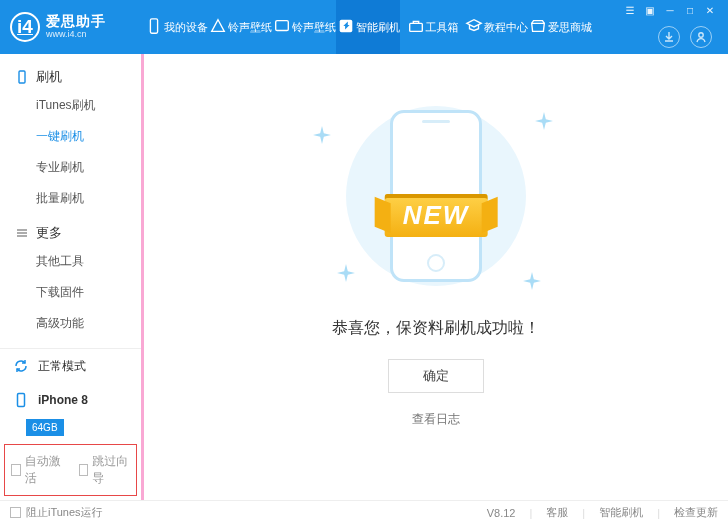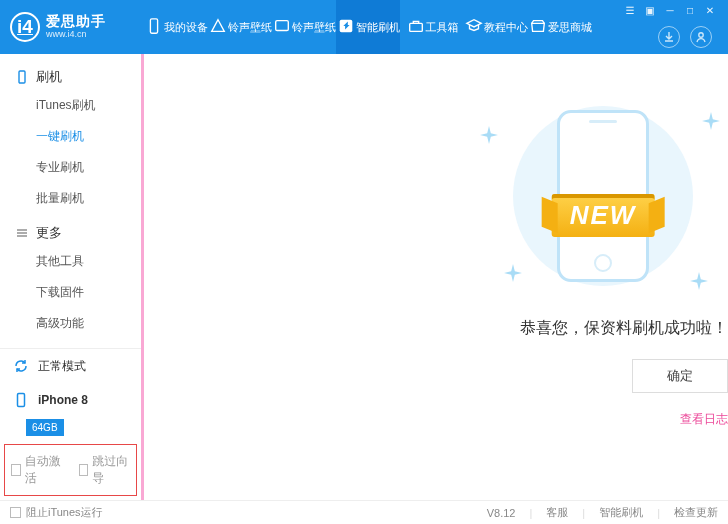--- a/index.html
+++ b/index.html
@@ -41,37 +41,37 @@
   .device-row .dicon svg { stroke: #1b8fe6; }
   .device-row .name { font-weight: 600; }
   .device-badge { background: #1b8fe6; color: #fff; font-size: 10px; padding: 3px 6px; border-radius: 0; margin-left: 26px; margin-top: -2px; margin-bottom: 6px; display: inline-block; }
   .device-wrap { padding-bottom: 2px; }
 
   .checks { border: 1px solid #e74848; margin: 0 4px 4px 4px; padding: 8px 6px; display: flex; gap: 16px; }
   .ck { display: flex; align-items: center; font-size: 12px; color: #999; cursor: pointer; }
   .ck .box { width: 12px; height: 12px; border: 1px solid #bbb; margin-right: 4px; }
 
   
-  .main { flex: 1; display: flex; flex-direction: column; align-items: flex-end; padding-top: 48px; }
+  .main { flex: 1; display: flex; flex-direction: column; align-items: center; padding-top: 48px; }
   .hero { width: 250px; height: 190px; position: relative; margin-bottom: 26px; }
   .circle { width: 180px; height: 180px; border-radius: 50%; background: #e9f6fd; position: absolute; left: 50%; top: 4px; transform: translateX(-50%); }
   .phone { position: absolute; left: 50%; top: 8px; transform: translateX(-50%); width: 92px; height: 172px; background: #fff; border: 3px solid #bfe3f8; border-radius: 14px; }
   .phone::before { content: ""; position: absolute; top: 7px; left: 50%; transform: translateX(-50%); width: 28px; height: 3px; background: #d7edf9; border-radius: 2px; }
   .phone::after { content: ""; position: absolute; bottom: 7px; left: 50%; transform: translateX(-50%); width: 14px; height: 14px; border: 2px solid #d7edf9; border-radius: 50%; }
   .ribbon { position: absolute; left: 50%; top: 92px; transform: translateX(-50%); background: linear-gradient(180deg,#ffd24a,#f4b012); color: #fff; font-weight: 800; font-style: italic; font-size: 26px; letter-spacing: 2px; padding: 6px 18px; border-radius: 3px; box-shadow: 0 4px 0 #d99700 inset; }
   .ribbon::before, .ribbon::after { content: ""; position: absolute; top: 6px; width: 16px; height: 30px; background: #f4b012; }
   .ribbon::before { left: -10px; transform: skewY(22deg); }
   .ribbon::after  { right: -10px; transform: skewY(-22deg); }
   .spark { position: absolute; width: 18px; height: 18px; }
   .spark svg { fill: #a9dcf6; }
   .s1 { left: 2px; top: 24px; } .s2 { right: 8px; top: 10px; } .s3 { left: 26px; bottom: 10px; } .s4 { right: 20px; bottom: 2px; }
 
   .msg { font-size: 16px; color: #333; margin-bottom: 20px; }
   .ok-btn { border: 1px solid #ddd; background: #fff; padding: 7px 34px; font-size: 13px; color: #444; cursor: pointer; margin-bottom: 18px; }
-  .log-link { font-size: 12px; color: #ec4899; cursor: pointer; }
+  .log-link { font-size: 12px; color: #737373; cursor: pointer; }
 
   
   .footer { height: 24px; border-top: 1px solid #eee; display: flex; align-items: center; font-size: 11px; color: #888; padding: 0 10px; justify-content: space-between; }
   .footer-left { display: flex; align-items: center; gap: 5px; cursor: pointer; }
   .footer-left .box { width: 11px; height: 11px; border: 1px solid #bbb; }
   .footer-right { display: flex; gap: 14px; align-items: center; }
   .footer-right span { cursor: pointer; }
   .divider { color: #ddd; }
 </style>
 </head>

